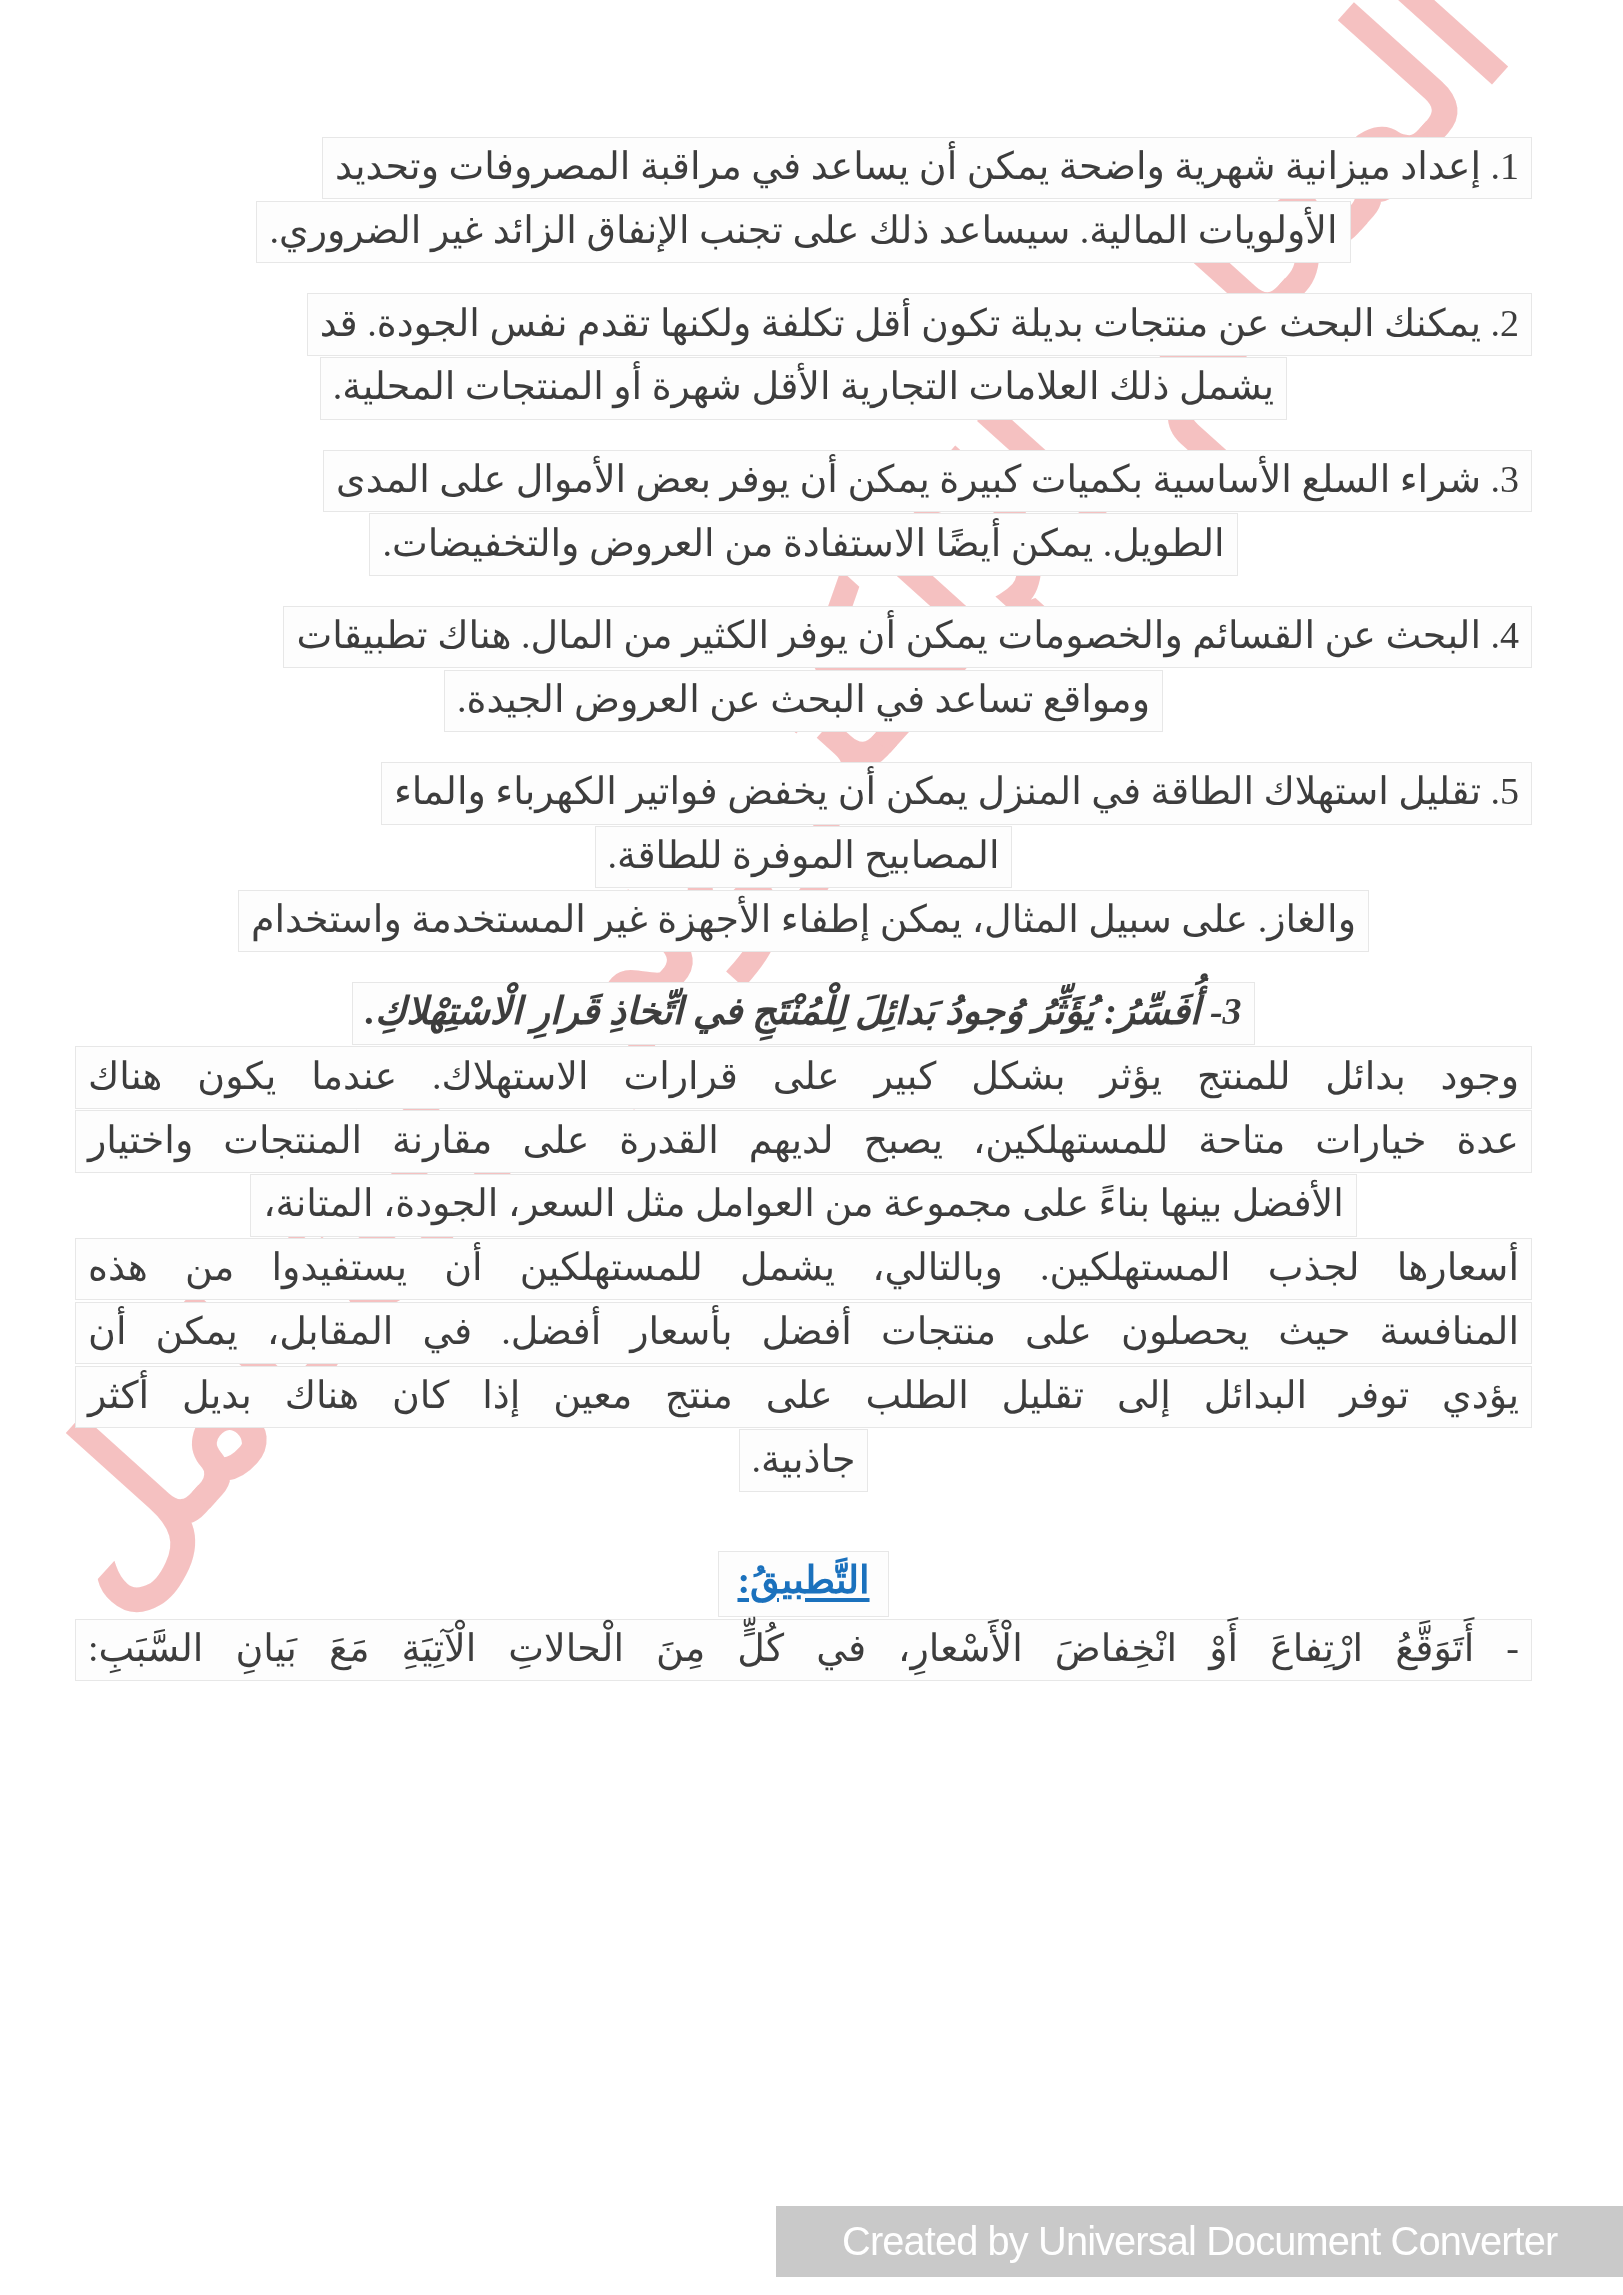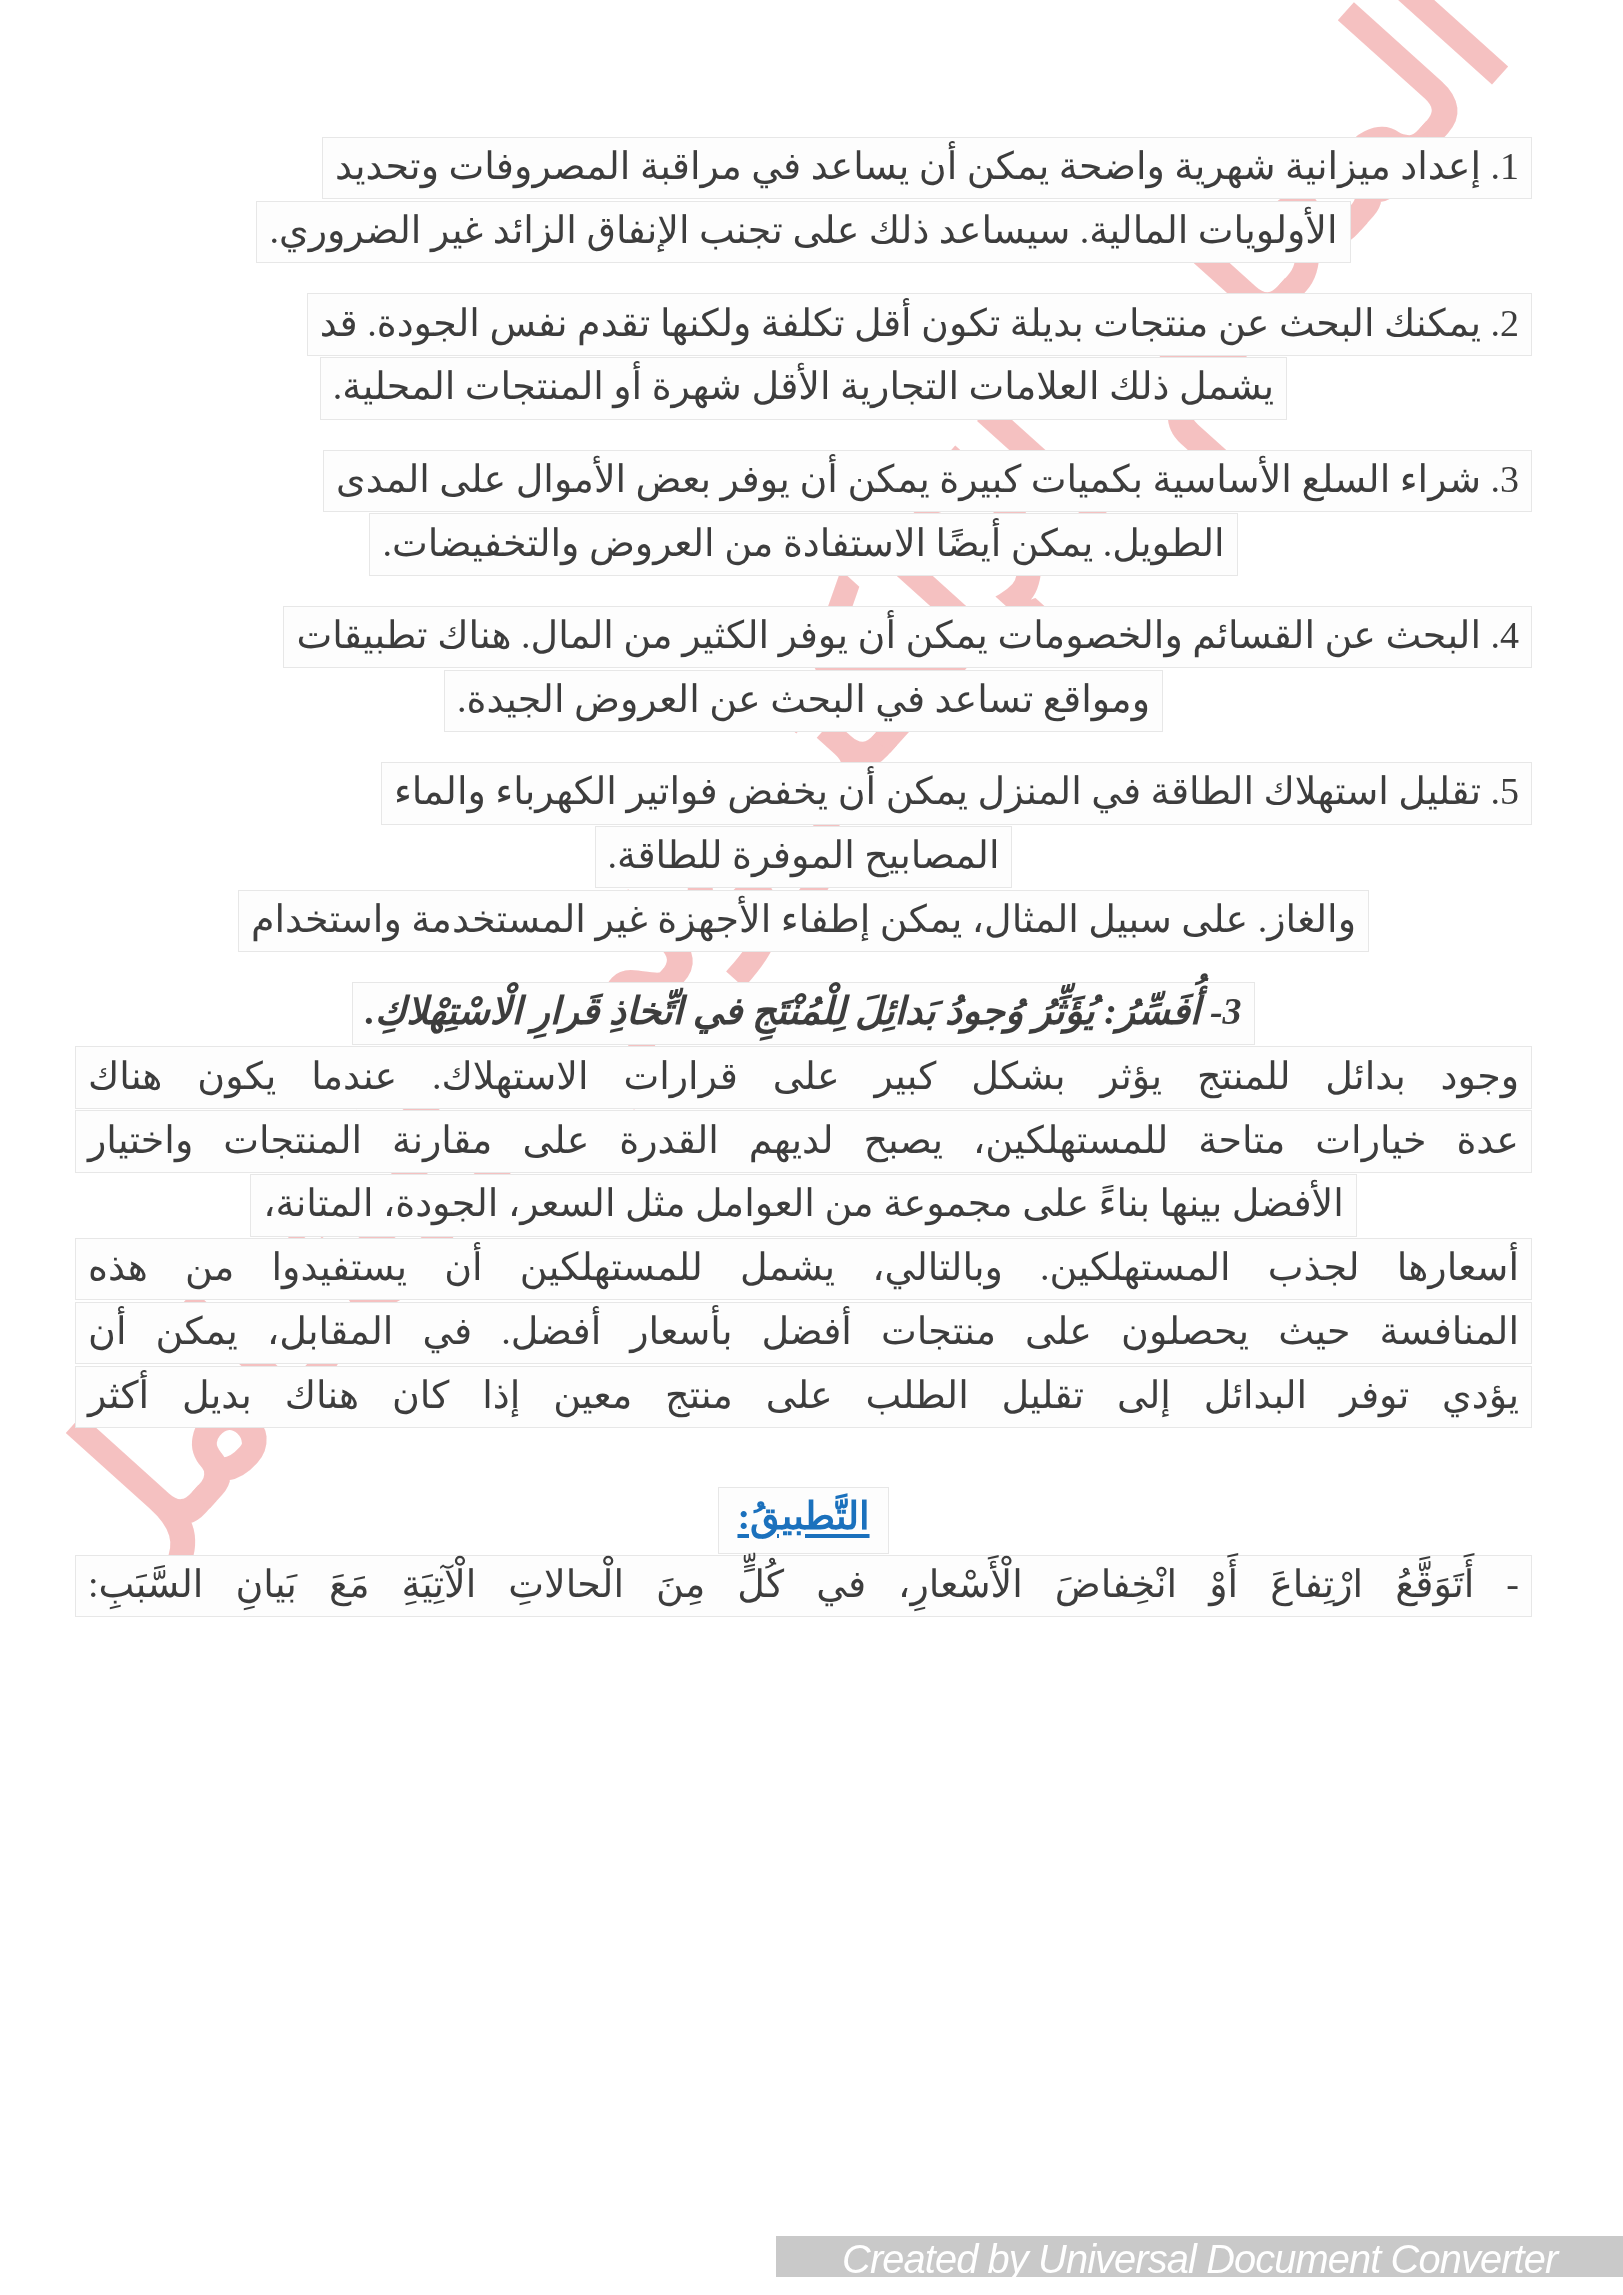--- a/index.html
+++ b/index.html
@@ -83,28 +83,27 @@
     text-decoration-thickness:4.2px;
     text-underline-offset:4.6px;
     padding:2.3px 18.5px 8.3px 18.5px;
   }
   
   .footer-bar{
     position:absolute;
     right:0;
     bottom:17.6px;
     width:847px;
-    height:41px;
+    height:71px;
     background:var(--footer_bg);
     z-index:3;
     display:flex;
-    align-items:flex-start;
+    align-items:center;
     justify-content:center;
     overflow:hidden;
-    font-style:italic;
   }
   .footer-bar span{
     font-family:"Liberation Sans","DejaVu Sans",sans-serif;
     font-size:41px;
     letter-spacing:-0.9px;
     color:var(--footer_text);
     white-space:nowrap;
     transform:scaleX(0.97);
   }
 </style>
@@ -149,20 +148,21 @@
         <div class="line align-center"><span class="box">الأفضل بينها بناءً على مجموعة من العوامل مثل السعر، الجودة، المتانة،</span></div>
         <div class="line align-full">
           <span class="box">أسعارها لجذب المستهلكين. وبالتالي، يشمل للمستهلكين أن يستفيدوا من هذه</span>
         </div>
         <div class="line align-full">
           <span class="box">المنافسة حيث يحصلون على منتجات أفضل بأسعار أفضل. في المقابل، يمكن أن</span>
         </div>
         <div class="line align-full">
           <span class="box">يؤدي توفر البدائل إلى تقليل الطلب على منتج معين إذا كان هناك بديل أكثر</span>
         </div>
+        <div class="line align-center"><span class="box">جاذبية.</span></div>
       </div>
       <div class="para apply-heading">
         <div class="line align-center"><span class="box">التَّطبيقُ:</span></div>
       </div>
       <div class="para apply-body">
         <div class="line align-full">
           <span class="box">- أَتَوَقَّعُ ارْتِفاعَ أَوْ انْخِفاضَ الْأَسْعارِ، في كُلٍّ مِنَ الْحالاتِ الْآتِيَةِ مَعَ بَيانِ السَّبَبِ:</span>
         </div>
       </div>
     </main>

